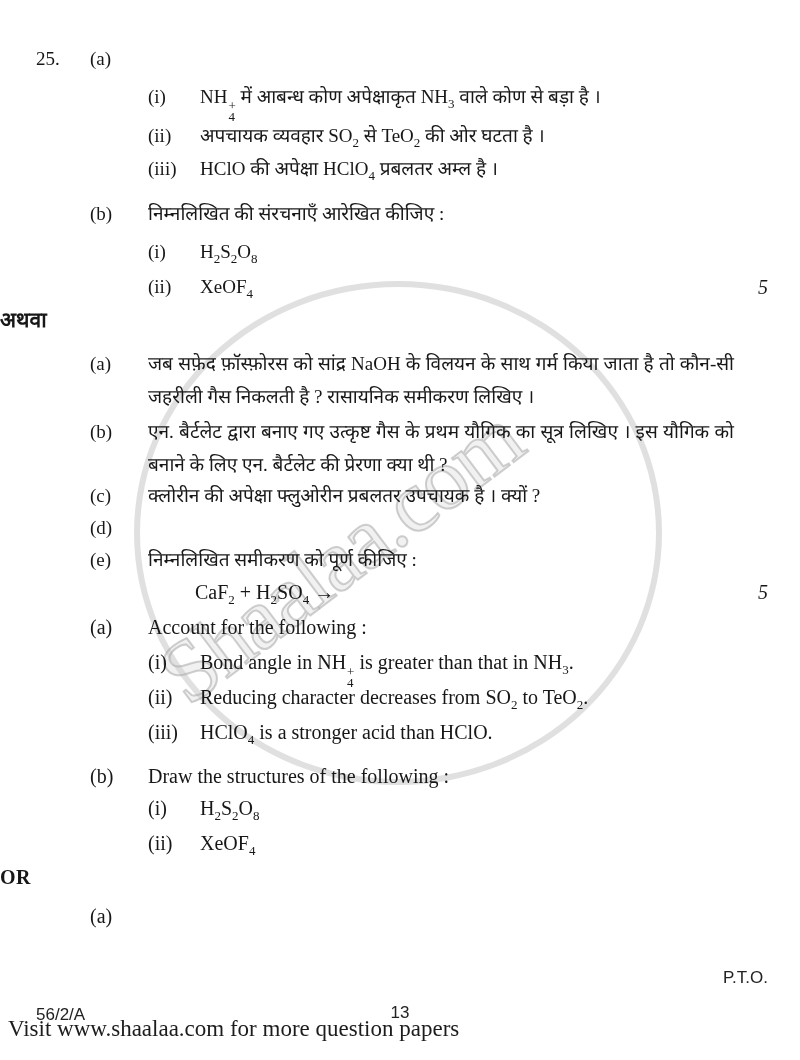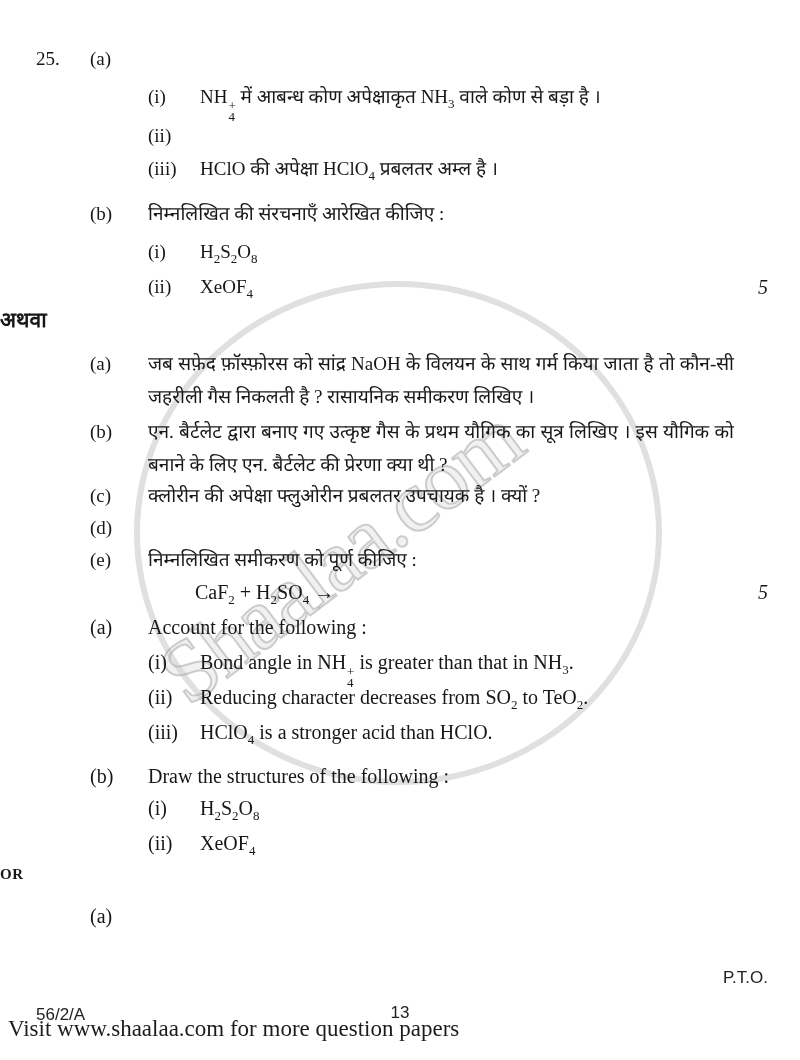--- a/index.html
+++ b/index.html
@@ -28,21 +28,21 @@
   .row.en{font-size:20px;line-height:27px;}
   .qnum{width:54px;flex:none;font-weight:400;}
   .sp1{width:54px;flex:none;}
   .mk{width:58px;flex:none;}
   .sp2{width:58px;flex:none;}
   .mk2{width:52px;flex:none;}
   .body{flex:1;}
   .just{text-align:justify;}
   .center{position:absolute;left:0;right:1px;text-align:left;font-weight:700;}
   .hd-hi{font-size:21px;}
-  .hd-en{font-size:15px;letter-spacing:.5px;}
+  .hd-en{font-size:20px;letter-spacing:.5px;}
   .eq{position:absolute;left:195px;font-size:20px;line-height:27px;}
   .marks-abs{position:absolute;right:32px;width:30px;text-align:right;
     font-style:italic;font-size:20px;line-height:27px;}
   
   sub{font-size:13px;line-height:0;vertical-align:-5px;}
   .stk{display:inline-flex;flex-direction:column;vertical-align:-7px;
     font-size:13px;line-height:1;margin-left:1px;}
   .stk span{display:block;height:11px;line-height:11px;}
   
   .foot{position:absolute;font-family:"Liberation Sans","DejaVu Sans",sans-serif;
@@ -73,20 +73,21 @@
     <span class="mk2">(i)</span>
     <span class="body">NH<span class="stk">
           <span>+</span>
           <span>4</span>
         </span> में आबन्ध कोण अपेक्षाकृत NH<sub>3</sub> वाले कोण से बड़ा है ।</span>
   </div>
   <div class="row" style="top:119px">
     <span class="sp1"></span>
       <span class="sp2"></span>
     <span class="mk2">(ii)</span>
+    <span class="body">अपचायक व्यवहार SO<sub>2</sub> से TeO<sub>2</sub> की ओर घटता है ।</span>
   </div>
   <div class="row" style="top:152px">
     <span class="sp1"></span>
       <span class="sp2"></span>
     <span class="mk2">(iii)</span>
     <span class="body">HClO की अपेक्षा HClO<sub>4</sub> प्रबलतर अम्ल है ।</span>
   </div>
 
   <div class="row" style="top:197px">
     <span class="sp1"></span>

